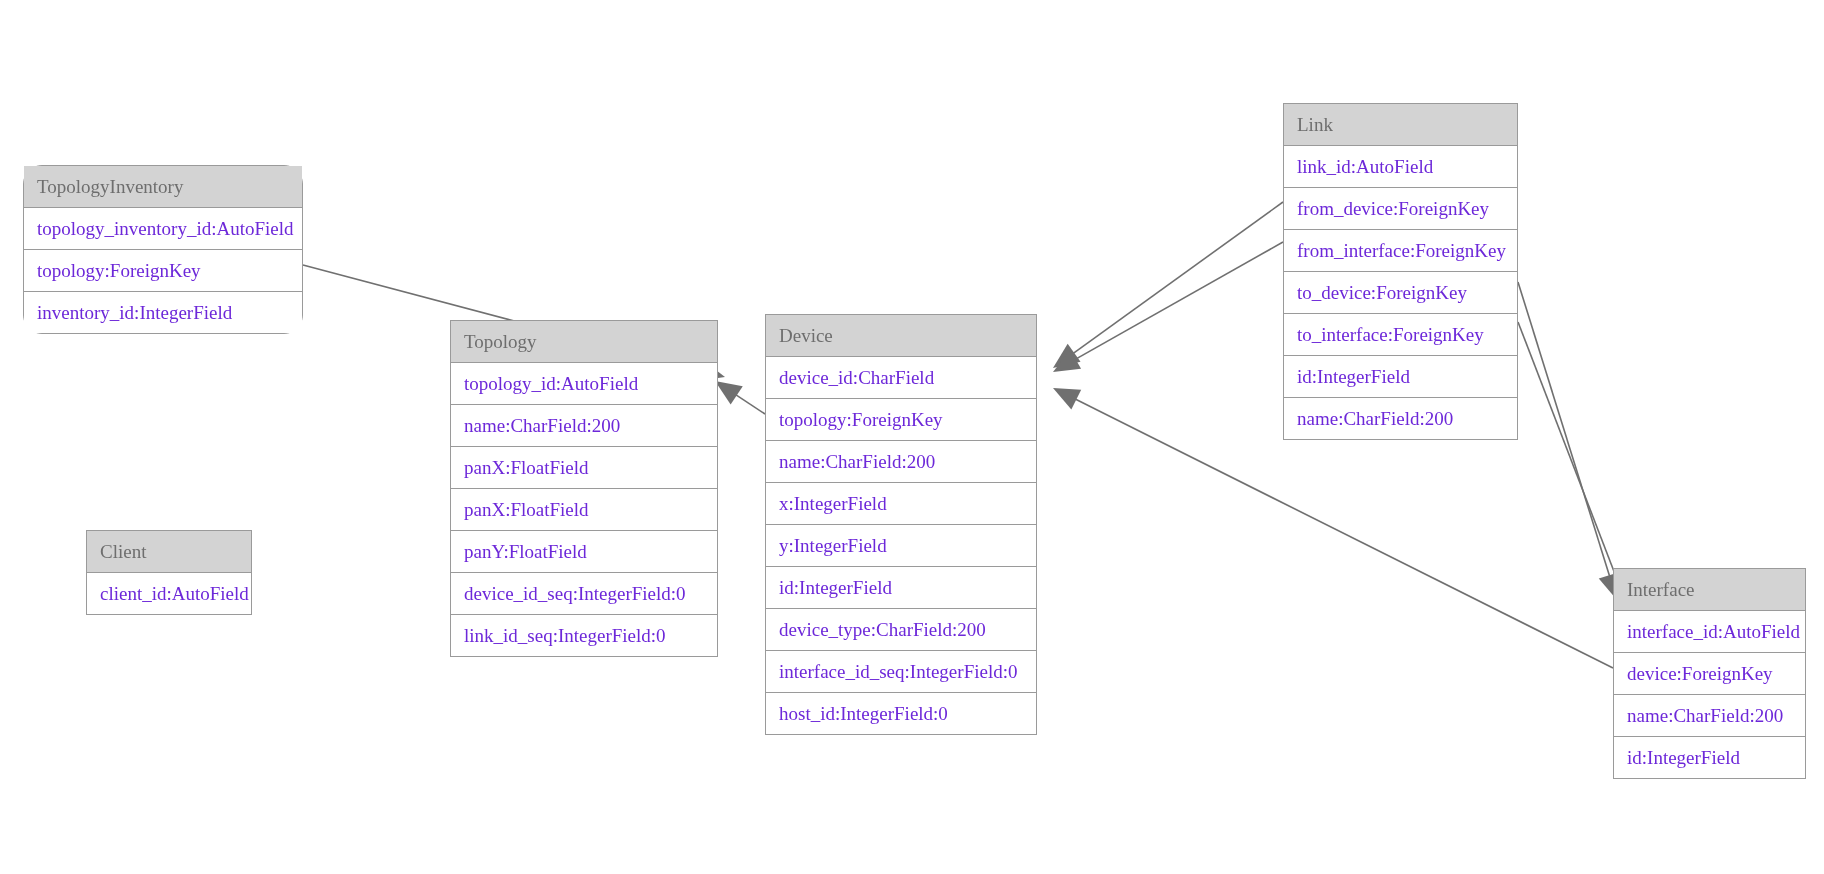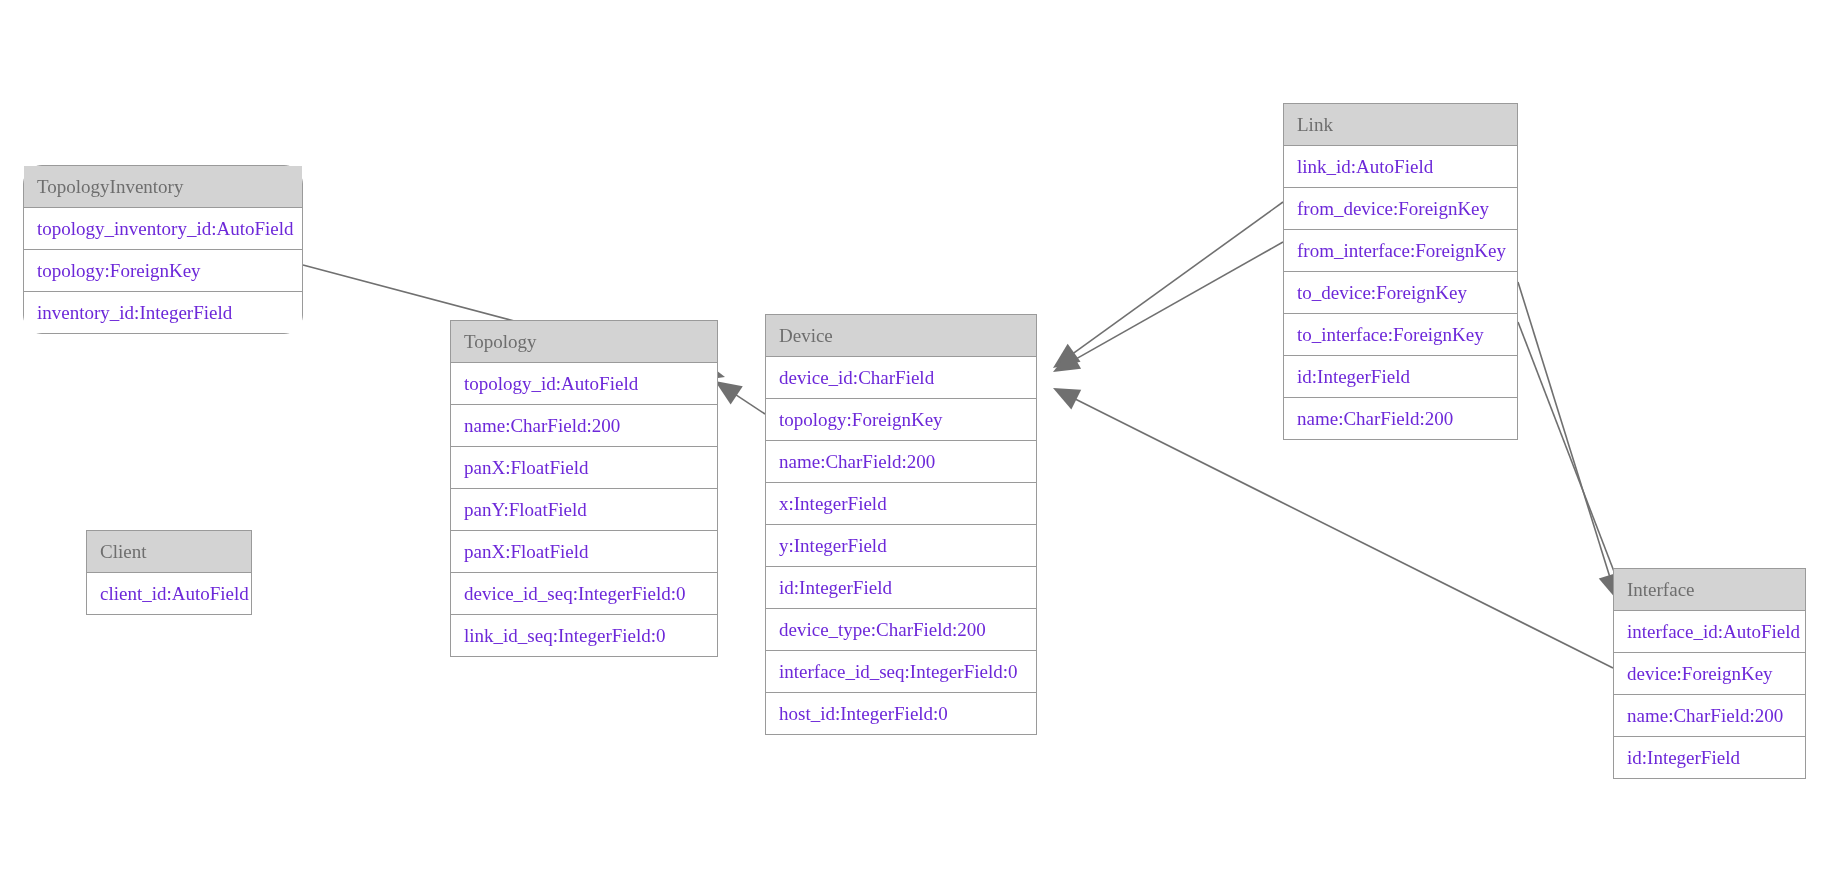--- a/index.html
+++ b/index.html
@@ -103,22 +103,22 @@
       </div>
       <div class="entity" style="left: 80px; top: 530px; width: 166px; margin-left: 6px;">
         <div class="entity-header">Client</div>
         <div class="entity-row">client_id:AutoField</div>
       </div>
       <div class="entity" style="left: 450px; top: 320px; width: 268px;">
         <div class="entity-header">Topology</div>
         <div class="entity-row">topology_id:AutoField</div>
         <div class="entity-row">name:CharField:200</div>
         <div class="entity-row">panX:FloatField</div>
+        <div class="entity-row">panX:FloatField</div>
         <div class="entity-row">panY:FloatField</div>
-        <div class="entity-row">panX:FloatField</div>
         <div class="entity-row">device_id_seq:IntegerField:0</div>
         <div class="entity-row">link_id_seq:IntegerField:0</div>
       </div>
       <div class="entity" style="left: 765px; top: 314px; width: 272px;">
         <div class="entity-header">Device</div>
         <div class="entity-row">device_id:CharField</div>
         <div class="entity-row">topology:ForeignKey</div>
         <div class="entity-row">name:CharField:200</div>
         <div class="entity-row">x:IntegerField</div>
         <div class="entity-row">y:IntegerField</div>

